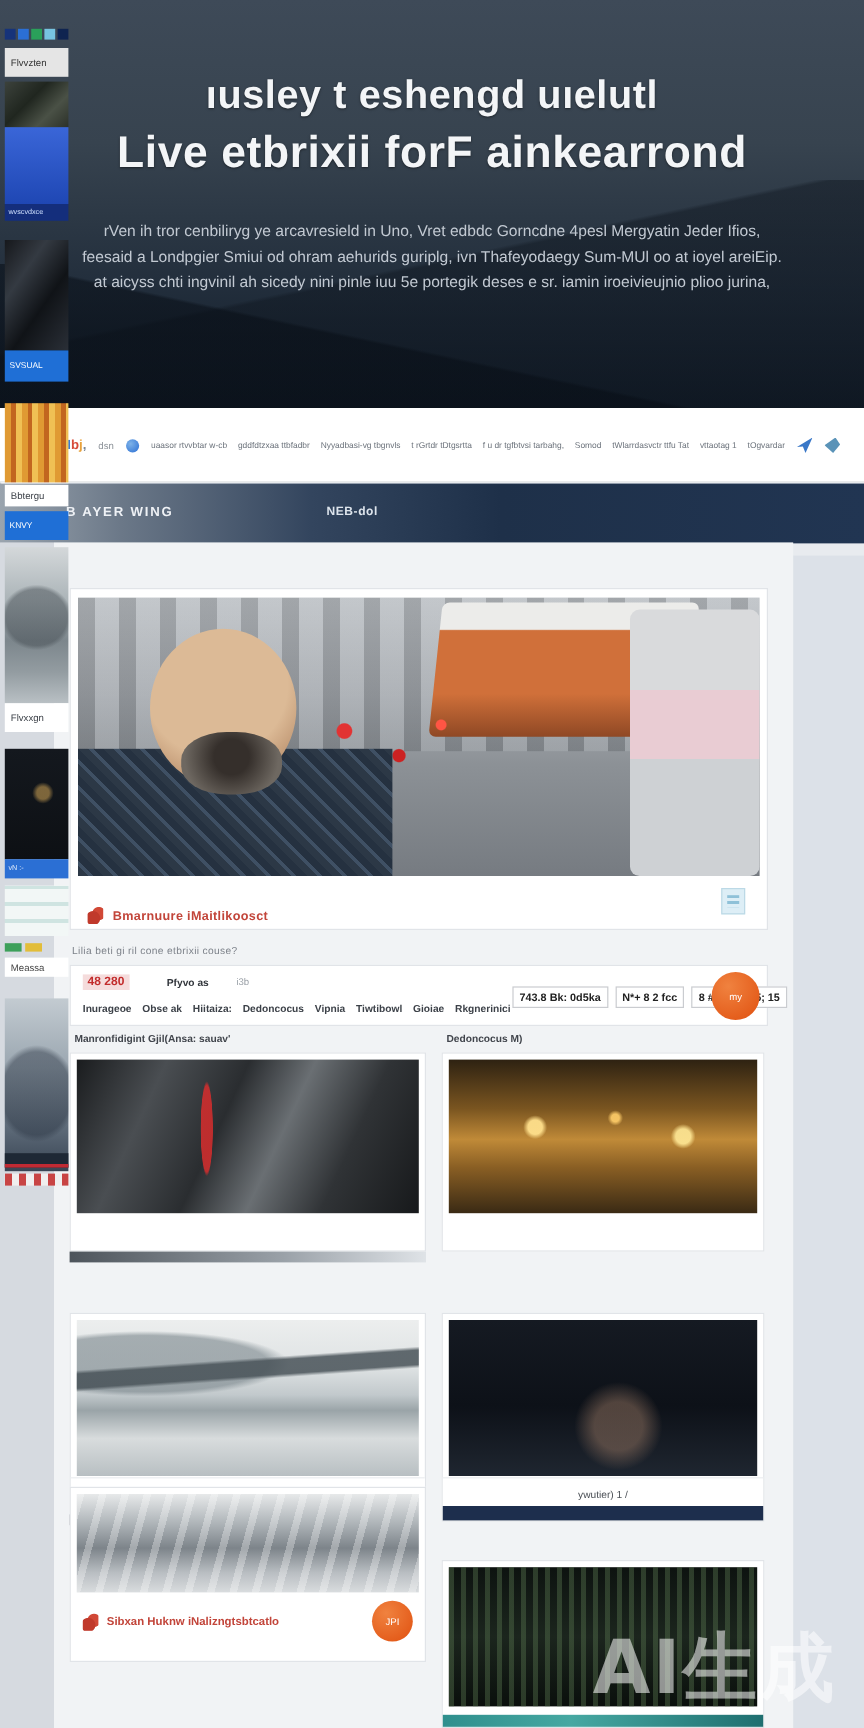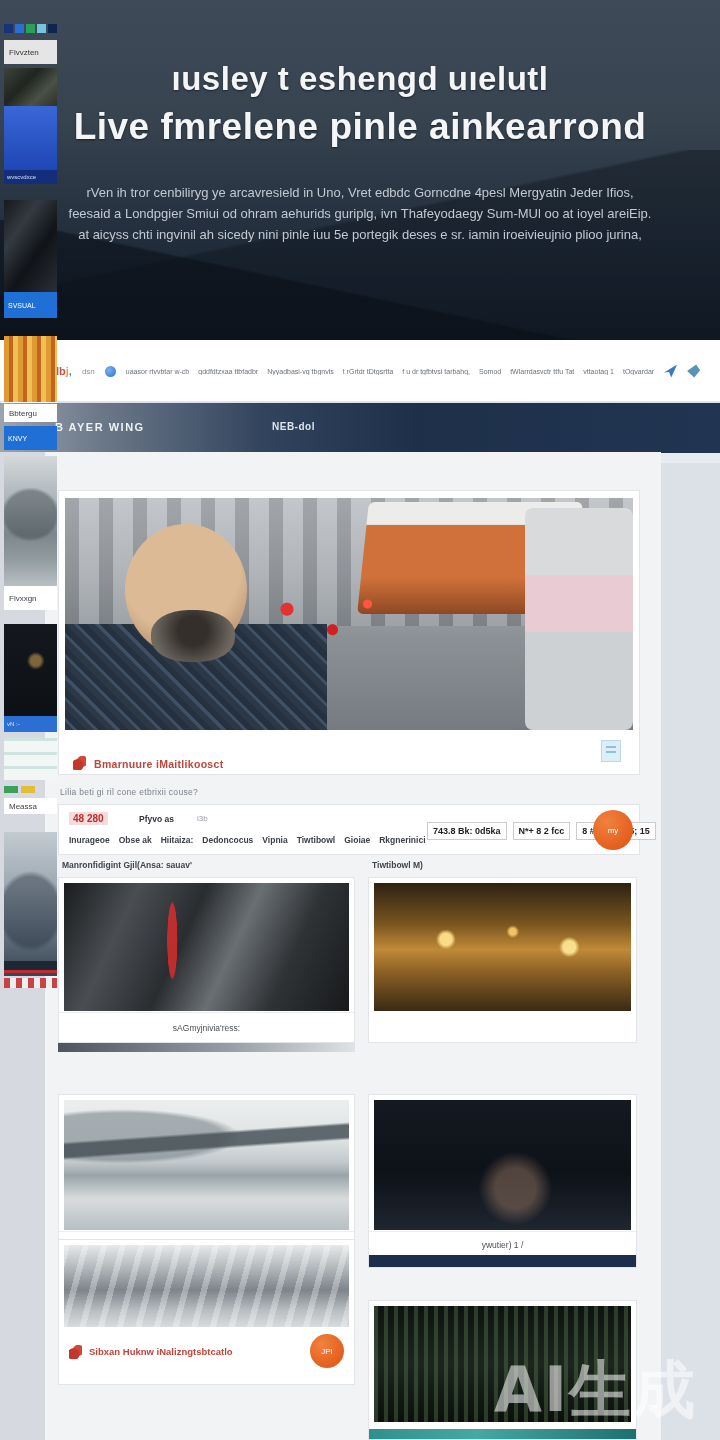--- a/index.html
+++ b/index.html
@@ -216,21 +216,21 @@
 </style>
 </head>
 <body>
 
 <div id="root">
 
   <div id="hero" class="abs">
     <div class="abs mtn1"></div>
     <div class="abs mtn2"></div>
     <div id="hero-t1" class="abs hero-title">ıusley t eshengd uıelutl</div>
-    <div id="hero-t2" class="abs hero-title">Live fmrelene pinle ainkearrond</div>
+    <div id="hero-t2" class="abs hero-title">Live etbrixii forF ainkearrond</div>
     <div class="abs hero-para">
       <div>rVen ih tror cenbiliryg ye arcavresield in Uno, Vret edbdc Gorncdne 4pesl Mergyatin Jeder Ifios,</div>
       <div>feesaid a Londpgier Smiui od ohram aehurids guriplg, ivn Thafeyodaegy Sum-MUl oo at ioyel areiEip.</div>
       <div>at aicyss chti ingvinil ah sicedy nini pinle iuu 5e portegik deses e sr. iamin iroeivieujnio plioo jurina,</div>
     </div>
   </div>
 
   <div id="browser-bar" class="abs">
     <div class="abs bb-row">
       <span class="bb-logo"><span class="c1">I</span><span class="c2">b</span><span class="c3">j</span><span class="c4">,</span></span>
@@ -302,25 +302,24 @@
     <div class="abs tc-metrics">
       <span>743.8 Bk: 0d5ka</span>
       <span>N*+ 8 2 fcc</span>
       <span>8 #&amp;</span>
       <span>745; 15</span>
     </div>
     <button class="abs tc-go">my</button>
   </div>
 
   <div id="sec-left" class="abs sec-label">Manronfidigint Gjil(Ansa: sauav'</div>
-  <div id="sec-right" class="abs sec-label">Tiwtibowl M)</div>
+  <div id="sec-right" class="abs sec-label">Dedoncocus M)</div>
 
   <div id="card-r1c1" class="card">
     <div class="gimg r1 im-industrial"></div>
-    <div class="gcap r1">sAGmyjnivia'ress:</div>
   </div>
   <div id="card-r1c2" class="card">
     <div class="gimg r1 im-nightcity"></div>
   </div>
   <div id="shadow-r1c1" class="abs"></div>
 
   <div id="card-r2c1" class="card">
     <div class="gimg r2 im-carport"></div>
     <div class="gcap r2">Sbuii Kiiows</div>
   </div>

